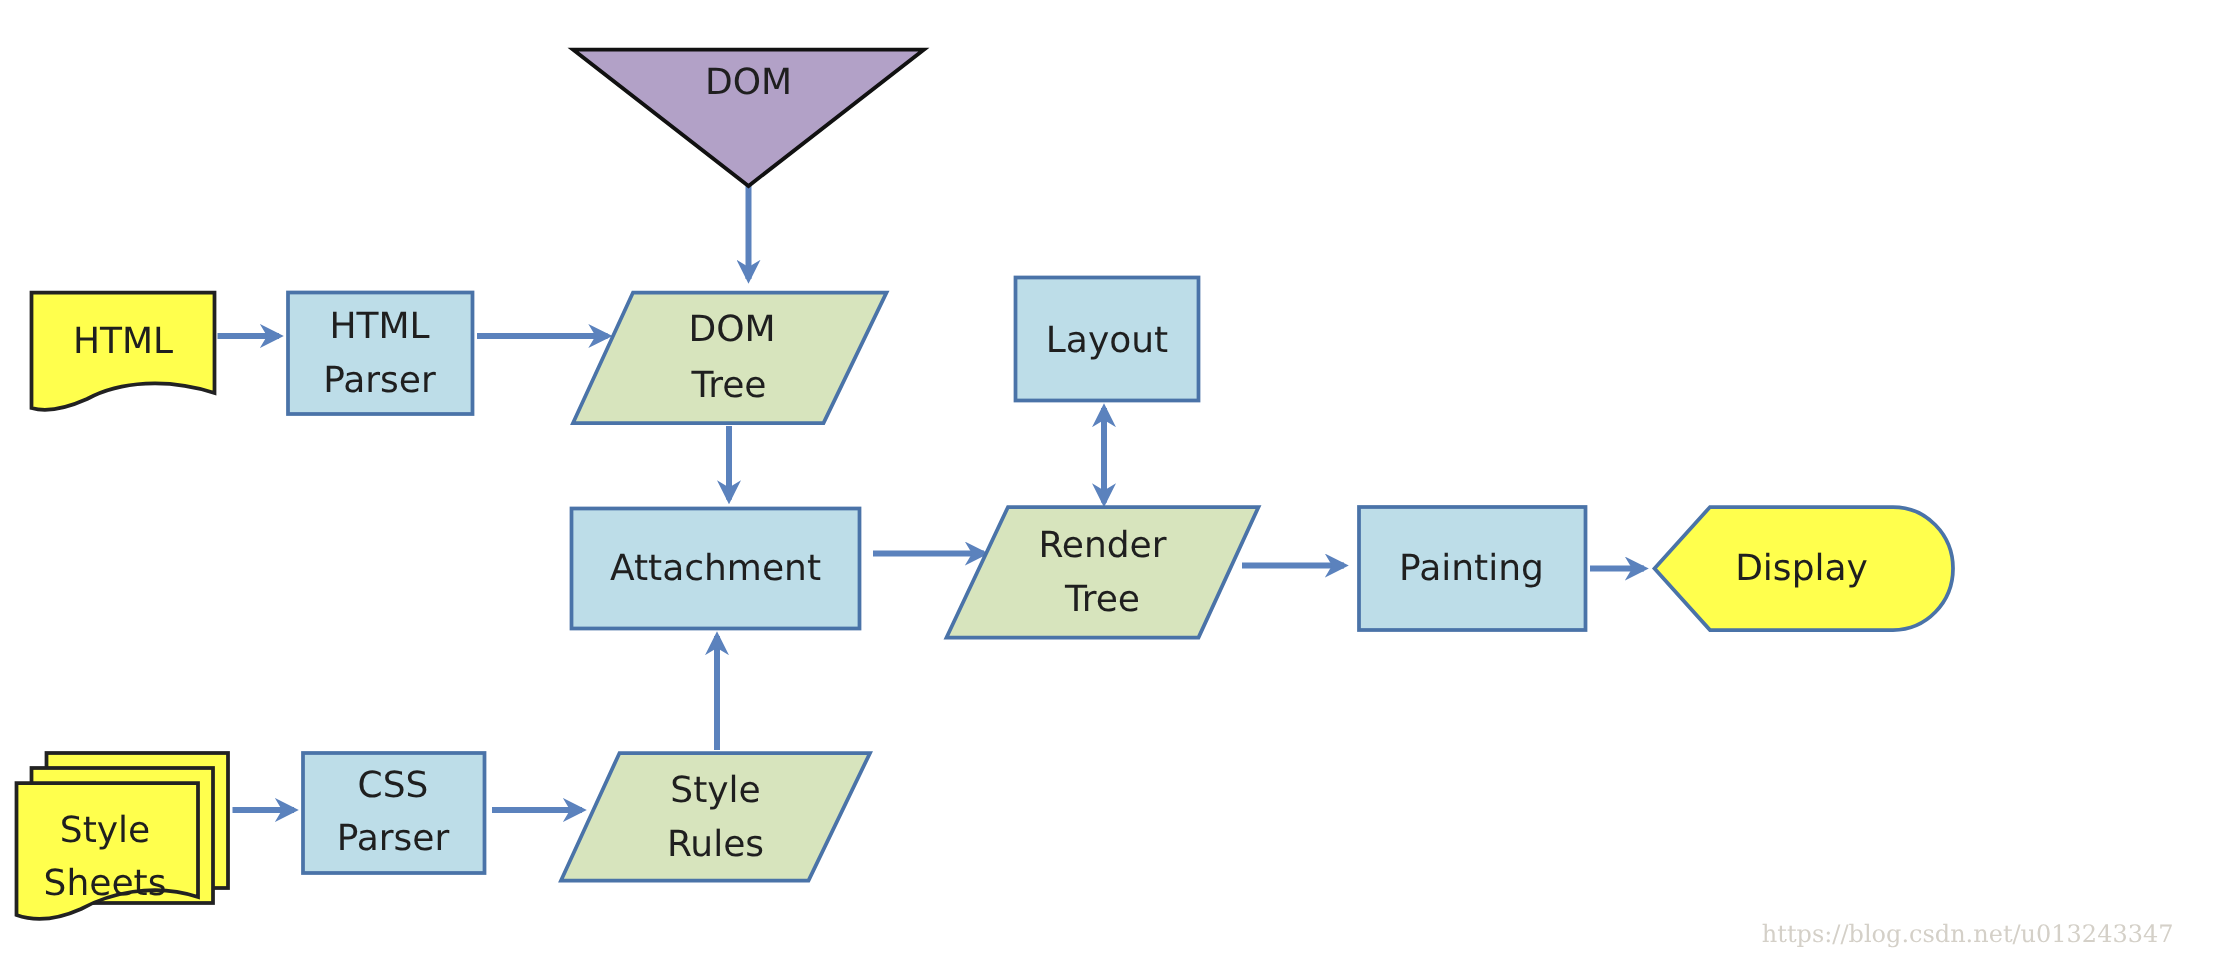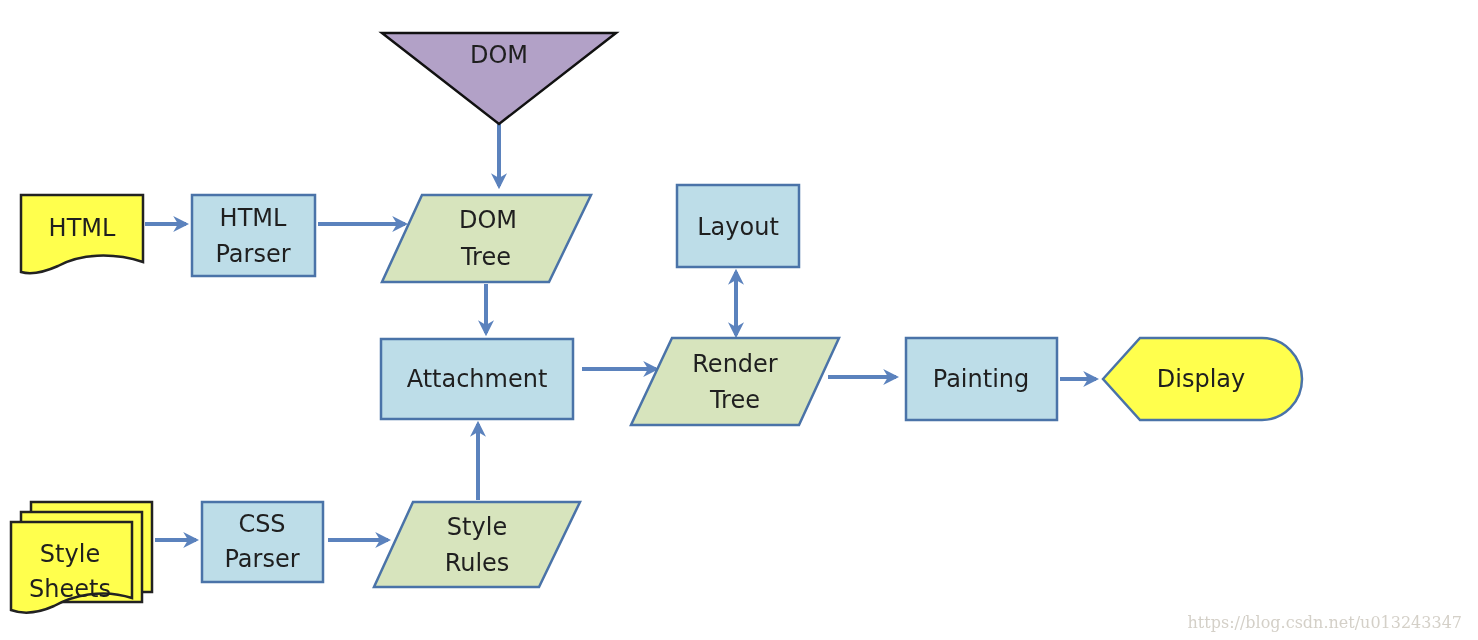--- a/index.html
+++ b/index.html
@@ -5,21 +5,21 @@
     html, body { margin: 0; padding: 0; background: #ffffff; }
     body { width: 1478px; height: 640px; position: relative; overflow: hidden; }
     #diagram { position: absolute; left: 0; top: 0; width: 1478px; height: 640px; }
     .lbl { font-family: "DejaVu Sans", sans-serif; font-size: 24px; fill: #1f1f1f; text-anchor: middle; dominant-baseline: middle; }
     .proc { fill: #bddde8; stroke: #4a73a8; stroke-width: 2.5; }
     .data { fill: #d7e4bd; stroke: #4a73a8; stroke-width: 2.5; }
     .doc  { fill: #ffff4d; stroke: #222222; stroke-width: 2.5; }
     .disp { fill: #ffff4d; stroke: #4a73a8; stroke-width: 2.5; }
     .merge{ fill: #b2a1c7; stroke: #111111; stroke-width: 2.5; }
     .edge { stroke: #5b82bd; stroke-width: 4; fill: none; }
-    #watermark { position: absolute; right: 16px; bottom: 8px; font-family: "DejaVu Serif", serif; font-size: 16px; color: #d4d0c8; }
+    #watermark { position: absolute; right: 29px; bottom: 8px; font-family: "DejaVu Serif", serif; font-size: 16px; color: #d4d0c8; }
   </style>
 </head>
 <body>
 
 <svg id="diagram" viewBox="0 0 1478 640" xmlns="http://www.w3.org/2000/svg">
   <defs>
     <marker id="ah" viewBox="0 0 10 10" refX="8" refY="5" markerWidth="4" markerHeight="4" orient="auto-start-reverse">
       <path d="M0,0 L10,5 L0,10 L3,5 Z" fill="#5b82bd"></path>
     </marker>
   </defs>

